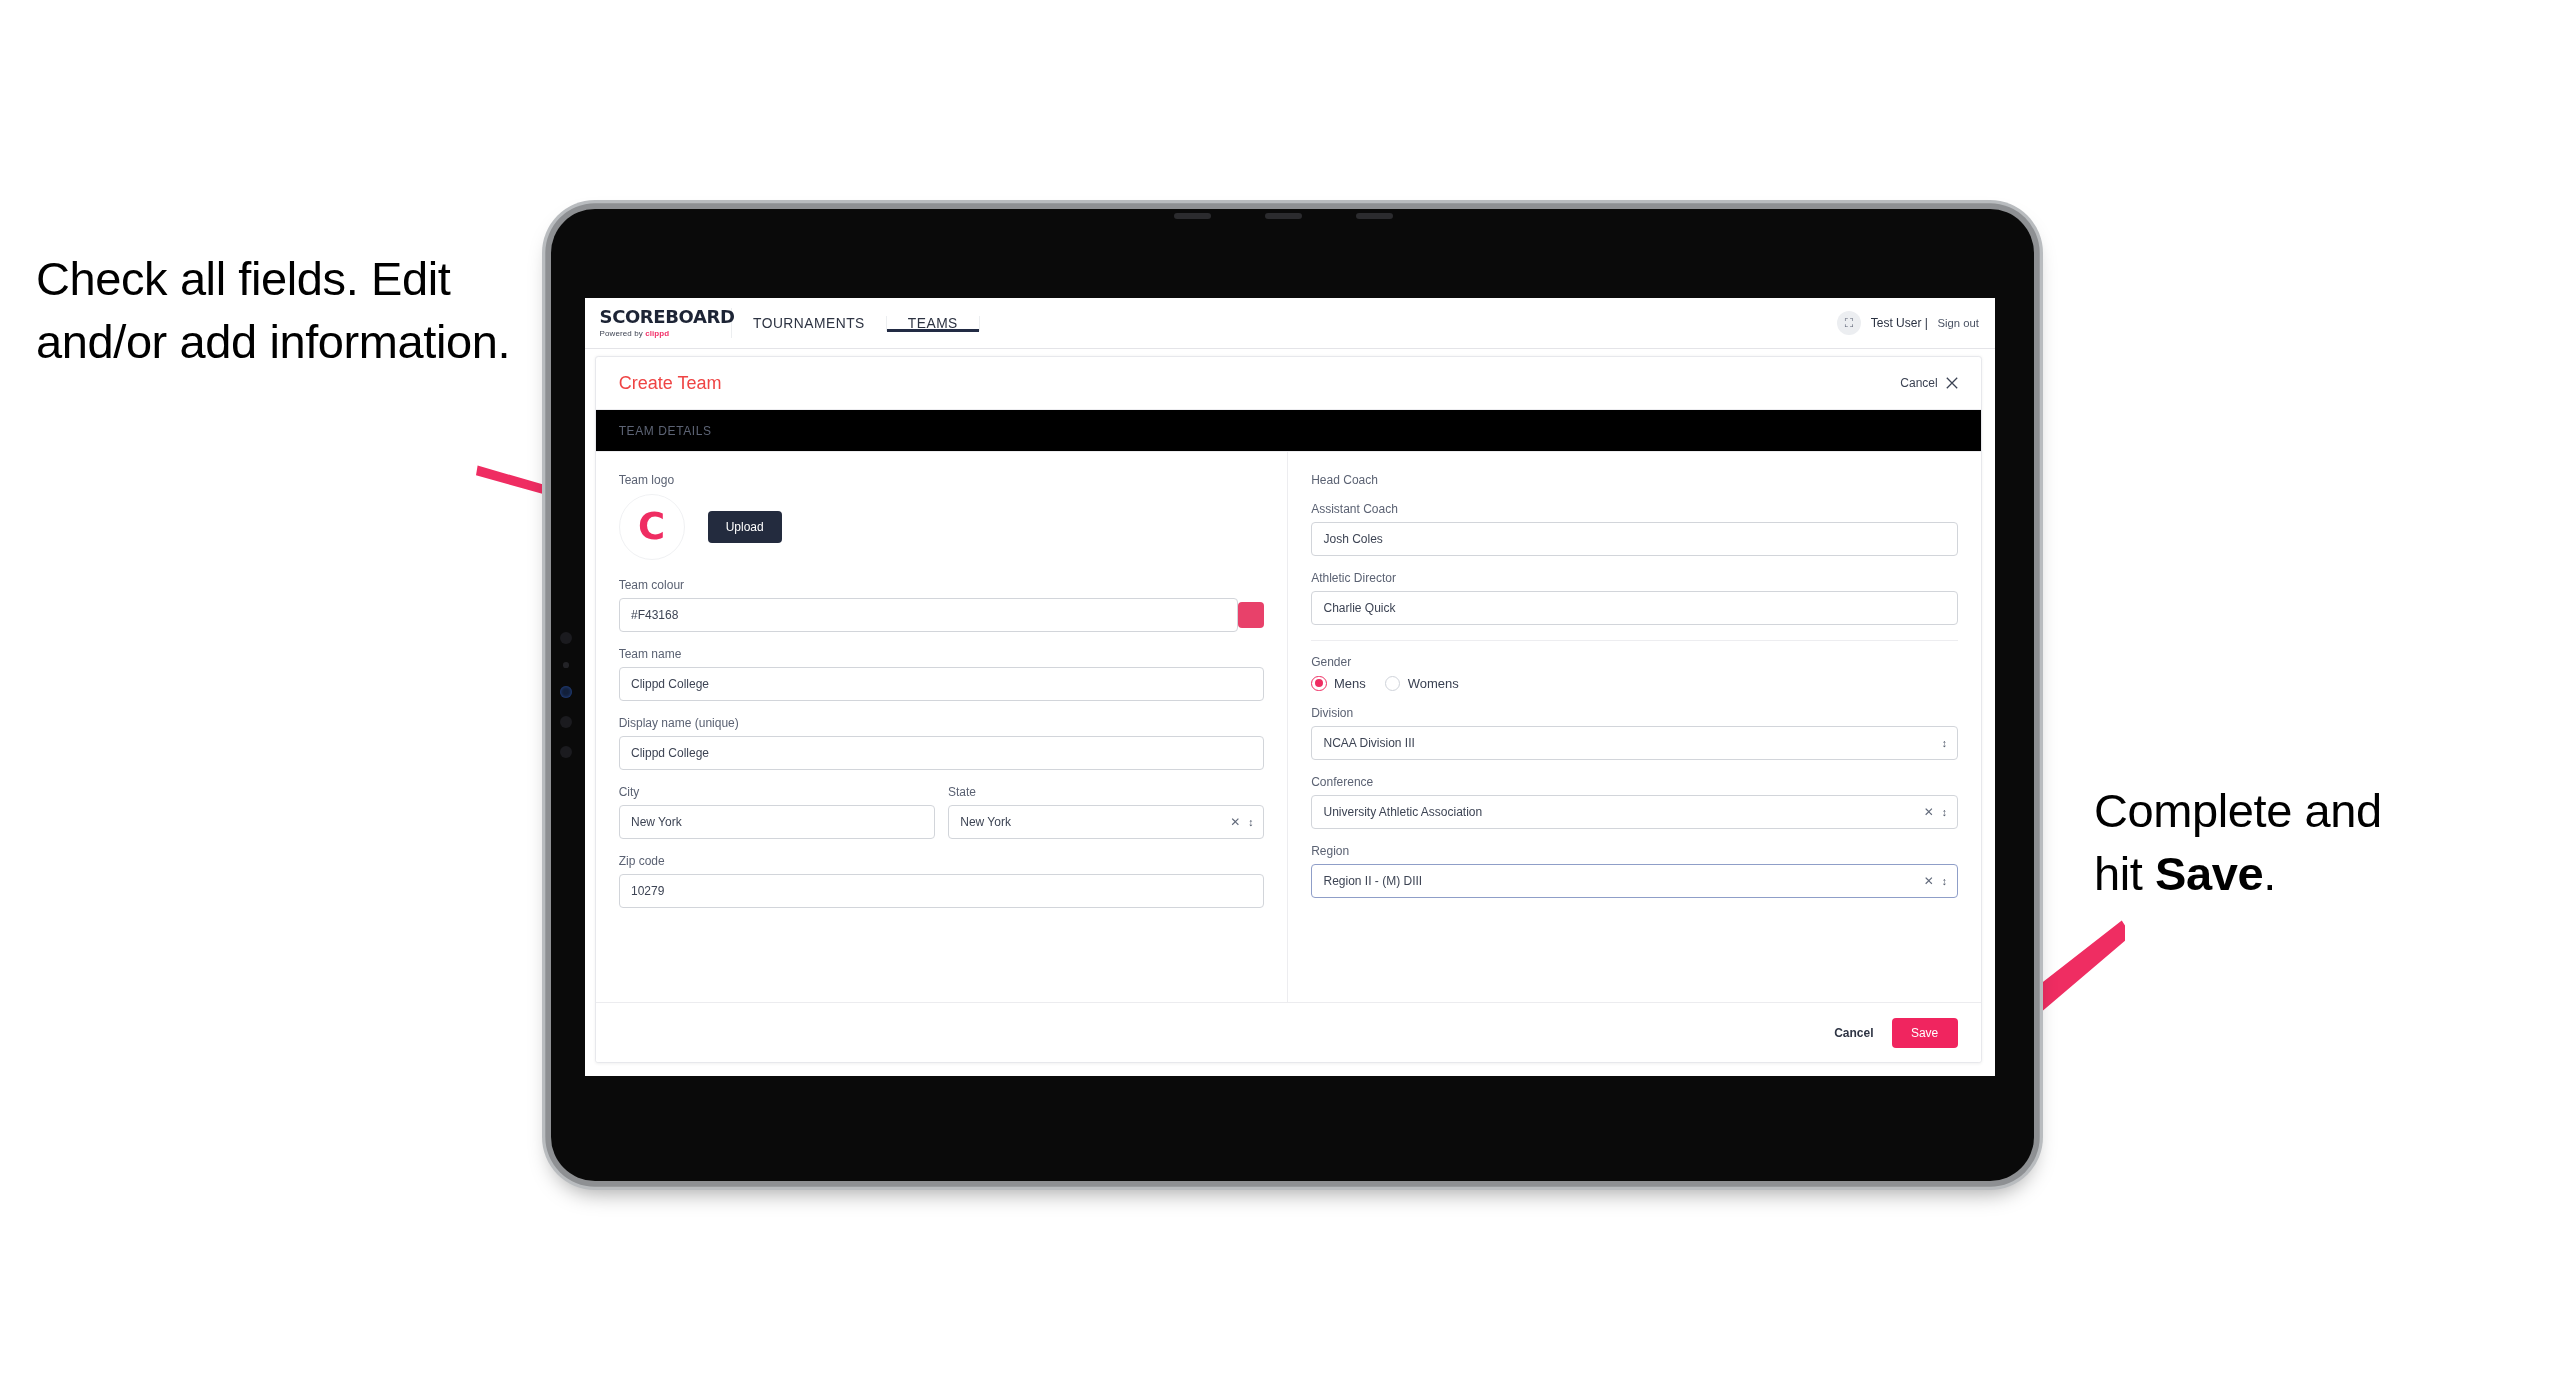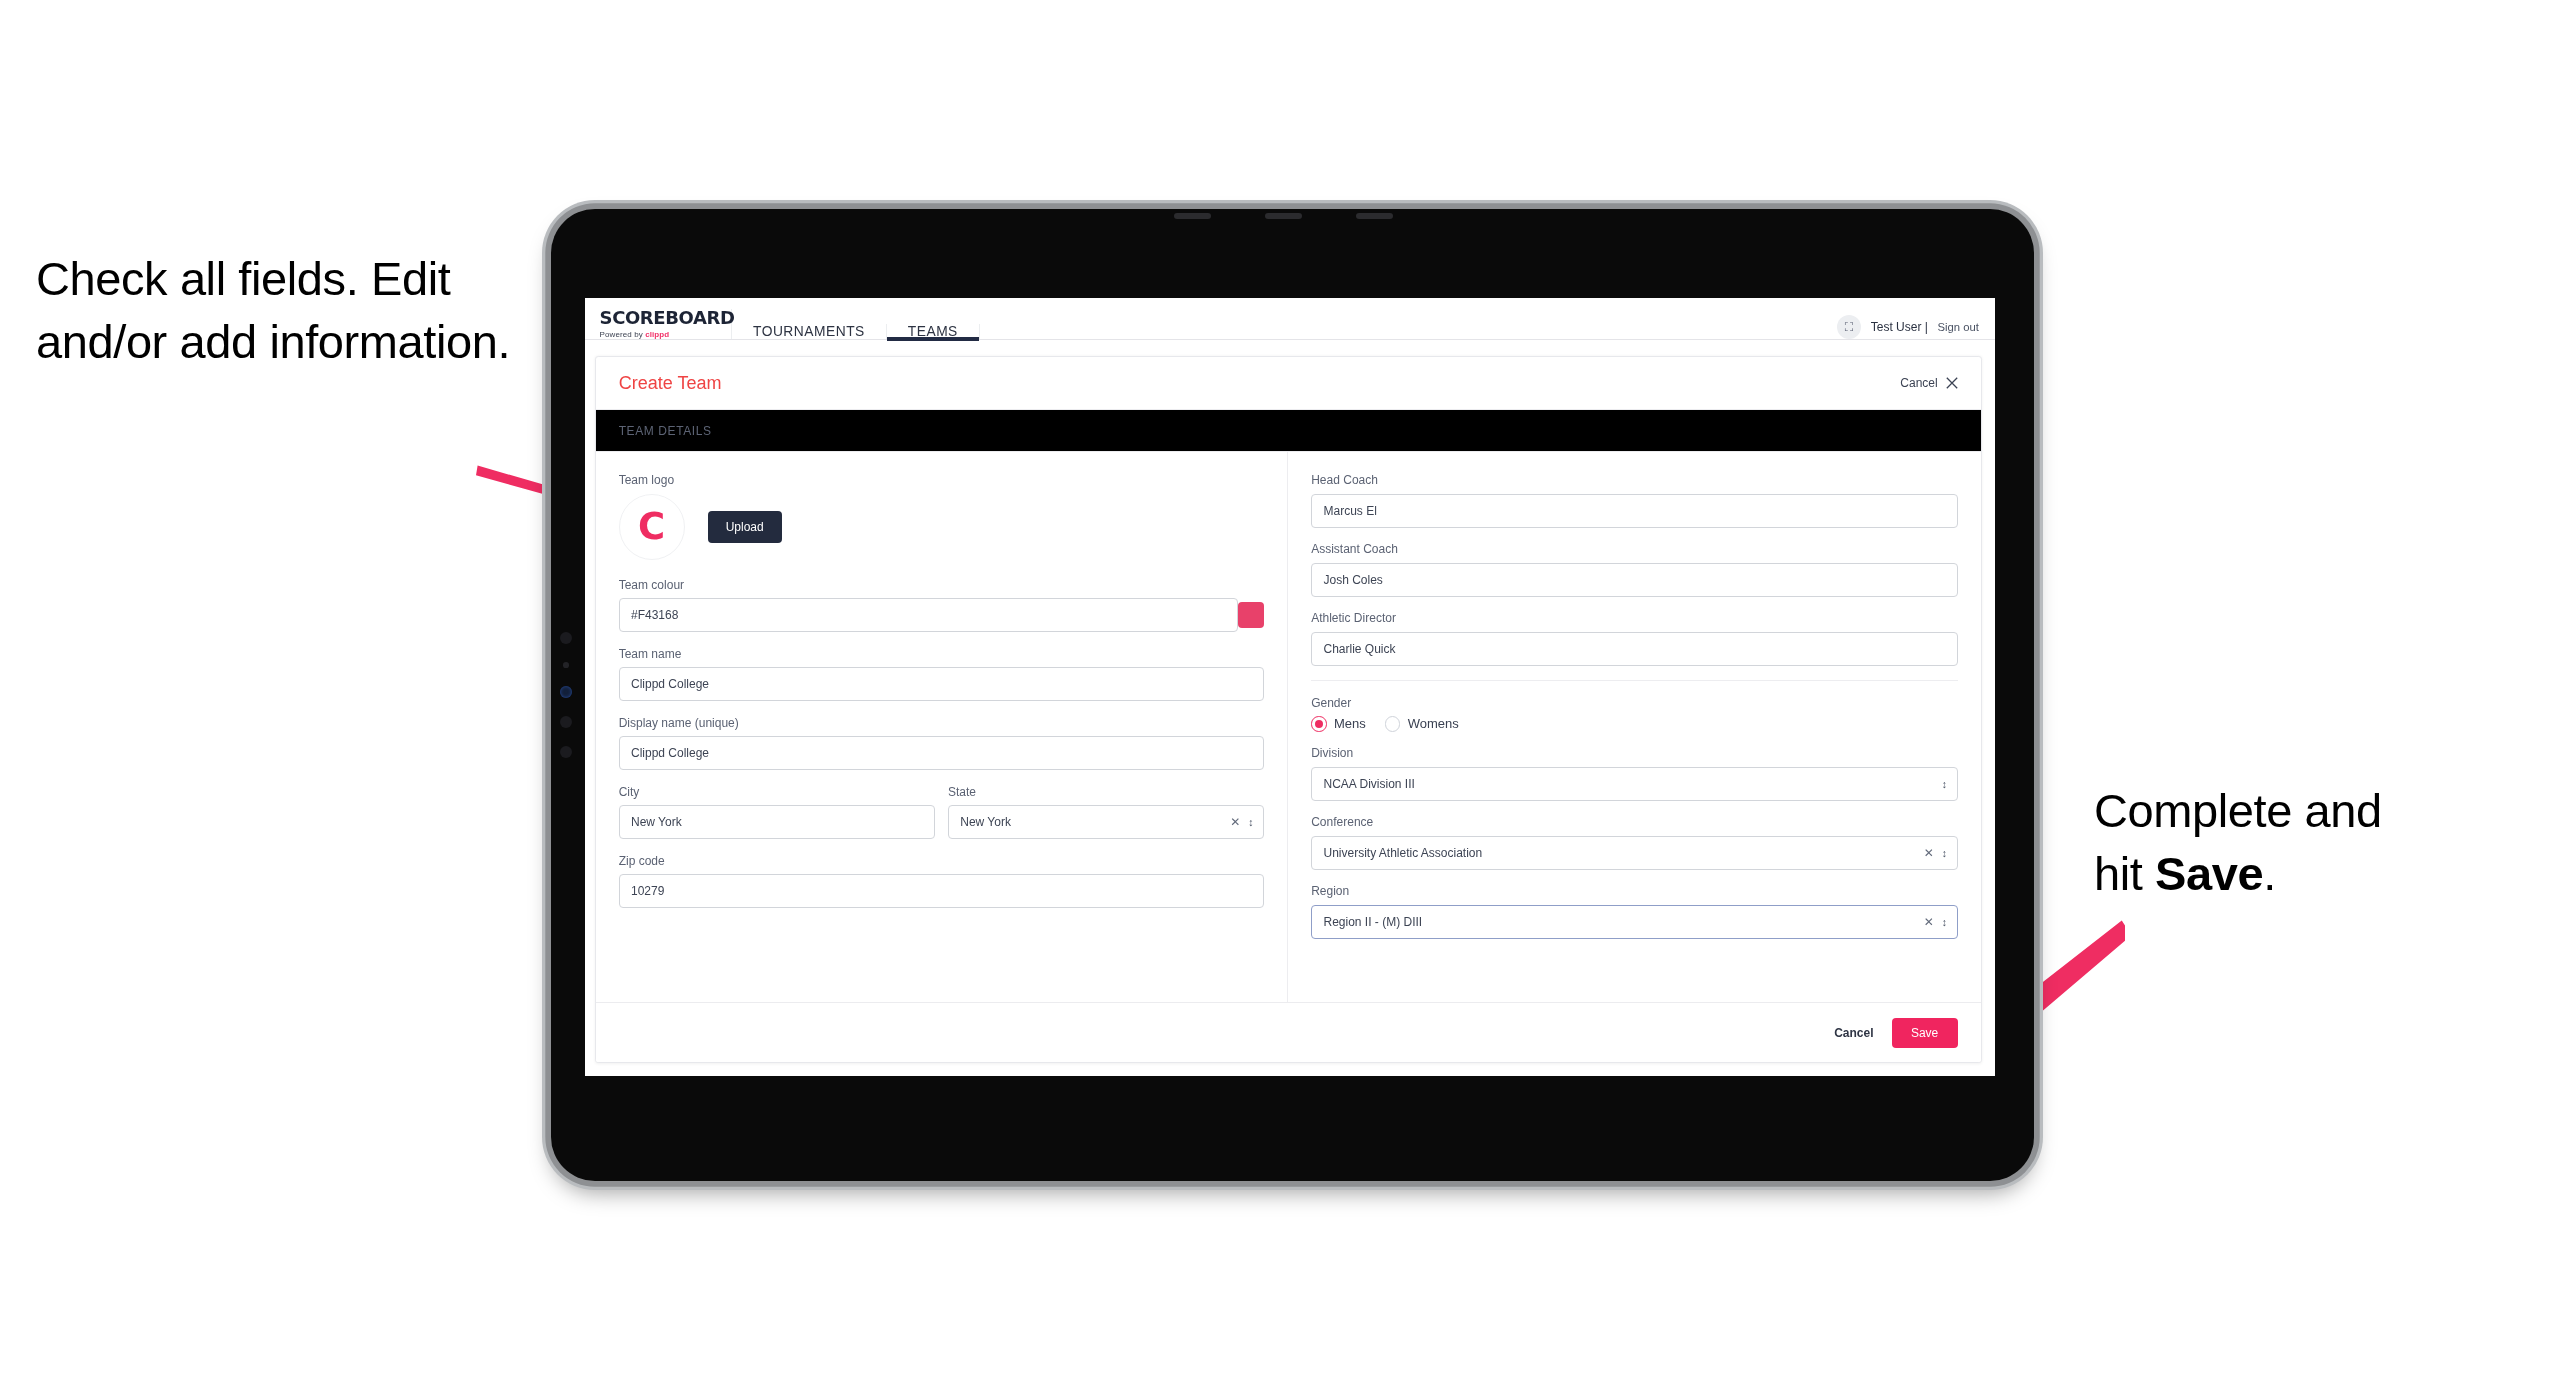--- a/index.html
+++ b/index.html
@@ -50,23 +50,23 @@
   #screen {
     position: absolute;
     left: 34px; top: 89px;
     width: 1410px; height: 778px;
     background: #ffffff;
     overflow: hidden;
   }
 
   
   #appbar {
-    height: 42px; background: #ffffff;
+    height: 51px; background: #ffffff;
     border-bottom: 1.6px solid #e4e4e8;
-    display: flex; align-items: flex-end;
+    display: flex; align-items: center;
     position: relative;
   }
   #brand {
     width: 147px; display: flex; flex-direction: column;
     justify-content: center; padding-left: 14.6px;
     border-right: 0.8px solid #eceef0;
   }
   .brand-word {
     font-family: "DejaVu Sans", sans-serif;
     font-weight: 700; font-size: 18px; letter-spacing: -0.4px;
@@ -348,23 +348,20 @@
               <span>10279</span>
             </div>
           </div>
 
         </div>
 
         <div class="col col-right">
 
           <div class="field">
             <label class="flabel">Head Coach</label>
-            <div class="finput">
-              <span>Marcus El</span>
-            </div>
           </div>
 
           <div class="field">
             <label class="flabel">Assistant Coach</label>
             <div class="finput">
               <span>Josh Coles</span>
             </div>
           </div>
 
           <div class="field">

